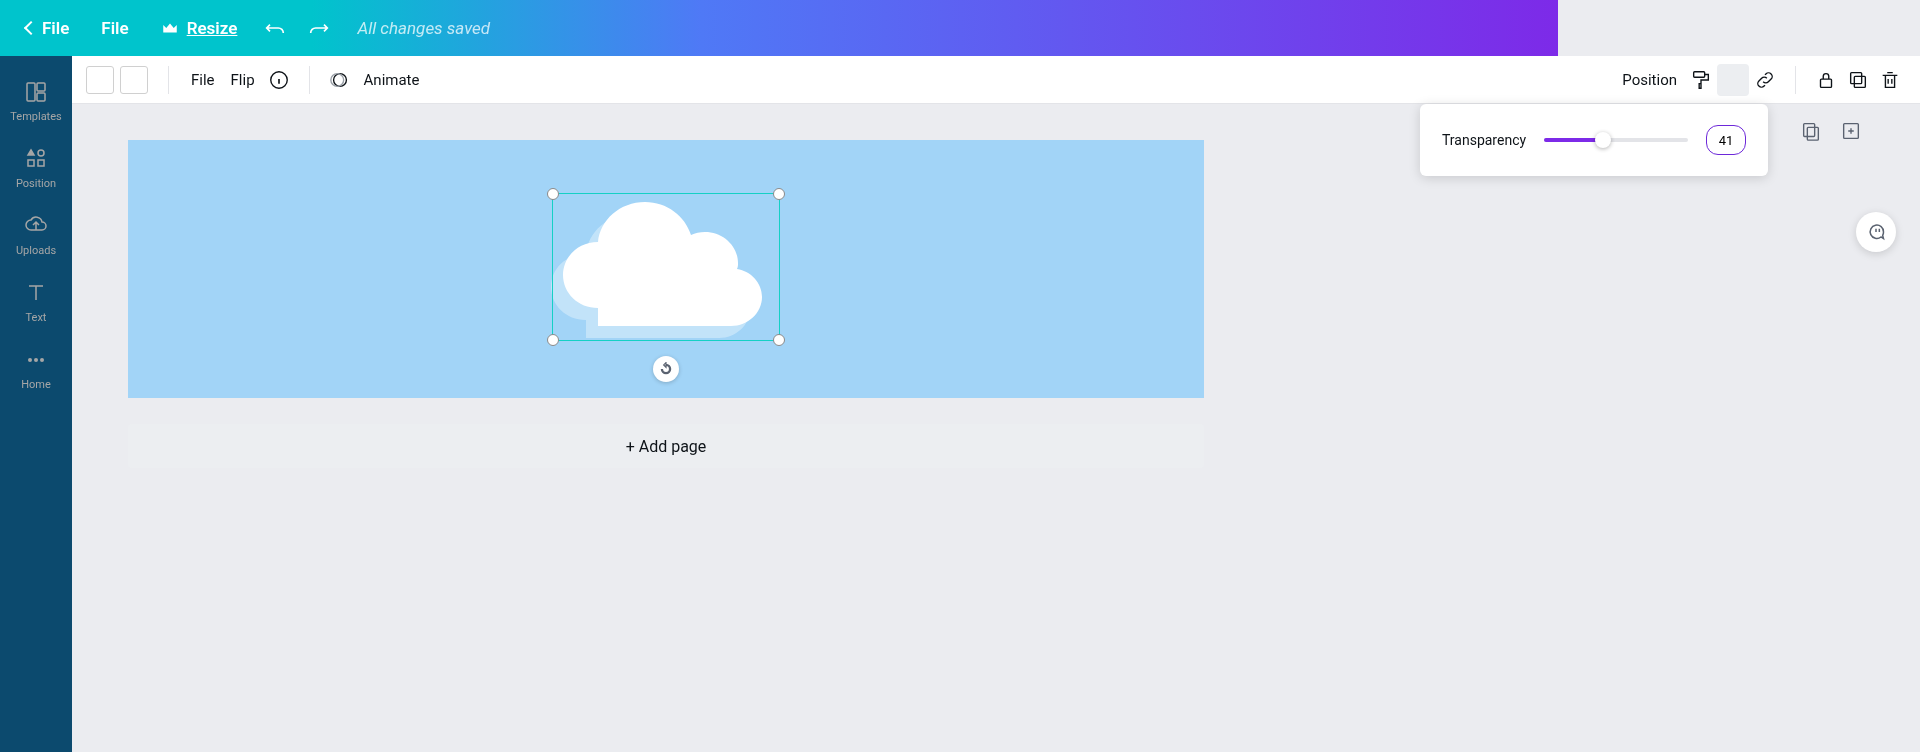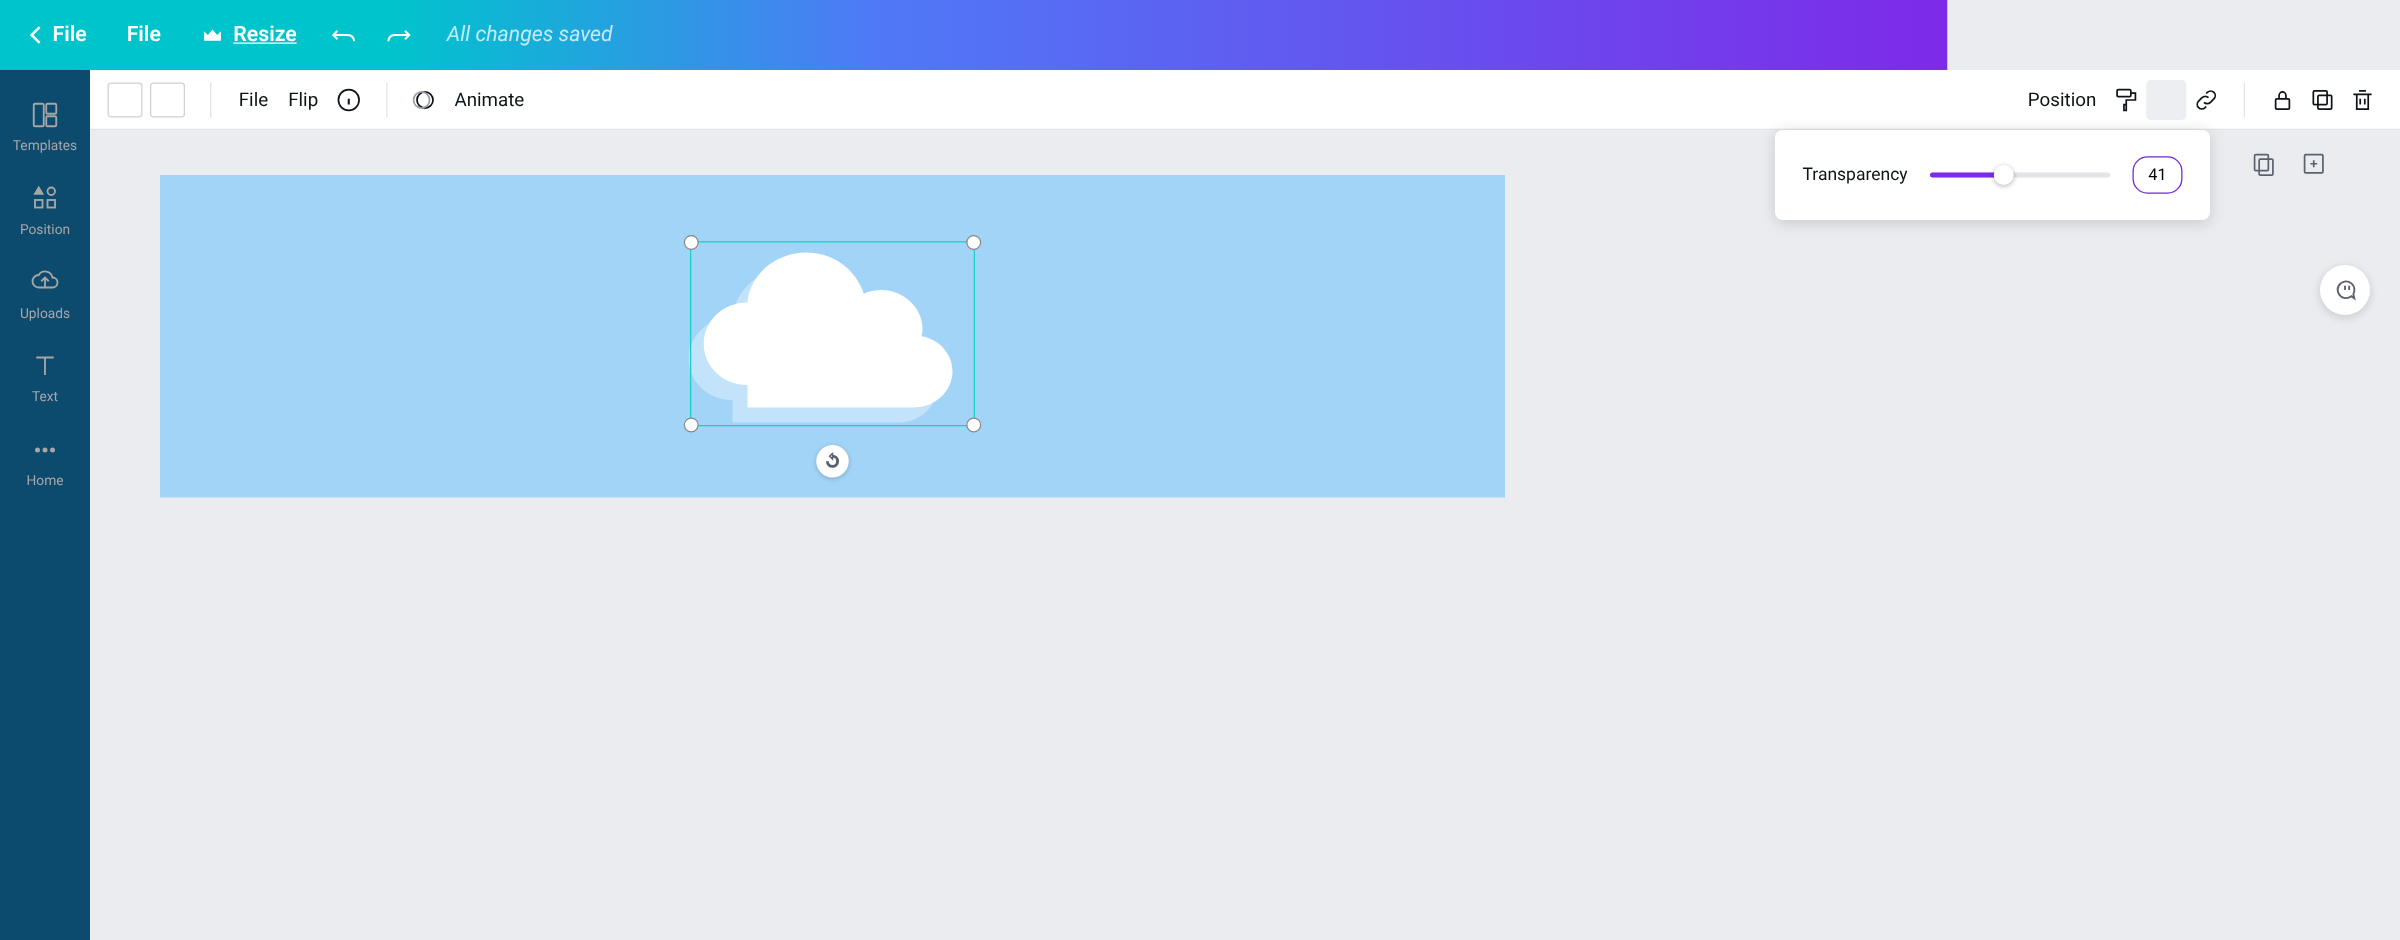--- a/index.html
+++ b/index.html
@@ -223,20 +223,23 @@
       <div class="handle h-bl"></div>
       <div class="handle h-br"></div>
       <div class="rotate-handle">
         <svg viewBox="0 0 24 24">
             <path d="M4 12a8 8 0 108-8V1L8 5l4 4V6a6 6 0 11-6 6"></path>
           </svg>
       </div>
     </div>
   </div>
 
+  <div class="add-page-btn">
+    <span>+ Add page</span>
+  </div>
 </div>
 
 <div class="transparency-popover">
   <span class="trans-label">Transparency</span>
   <div class="slider-track">
     <div class="slider-fill" style="width:41%"></div>
     <div class="slider-thumb" style="left:41%"></div>
   </div>
   <input class="trans-input" value="41" style="">
 </div>

